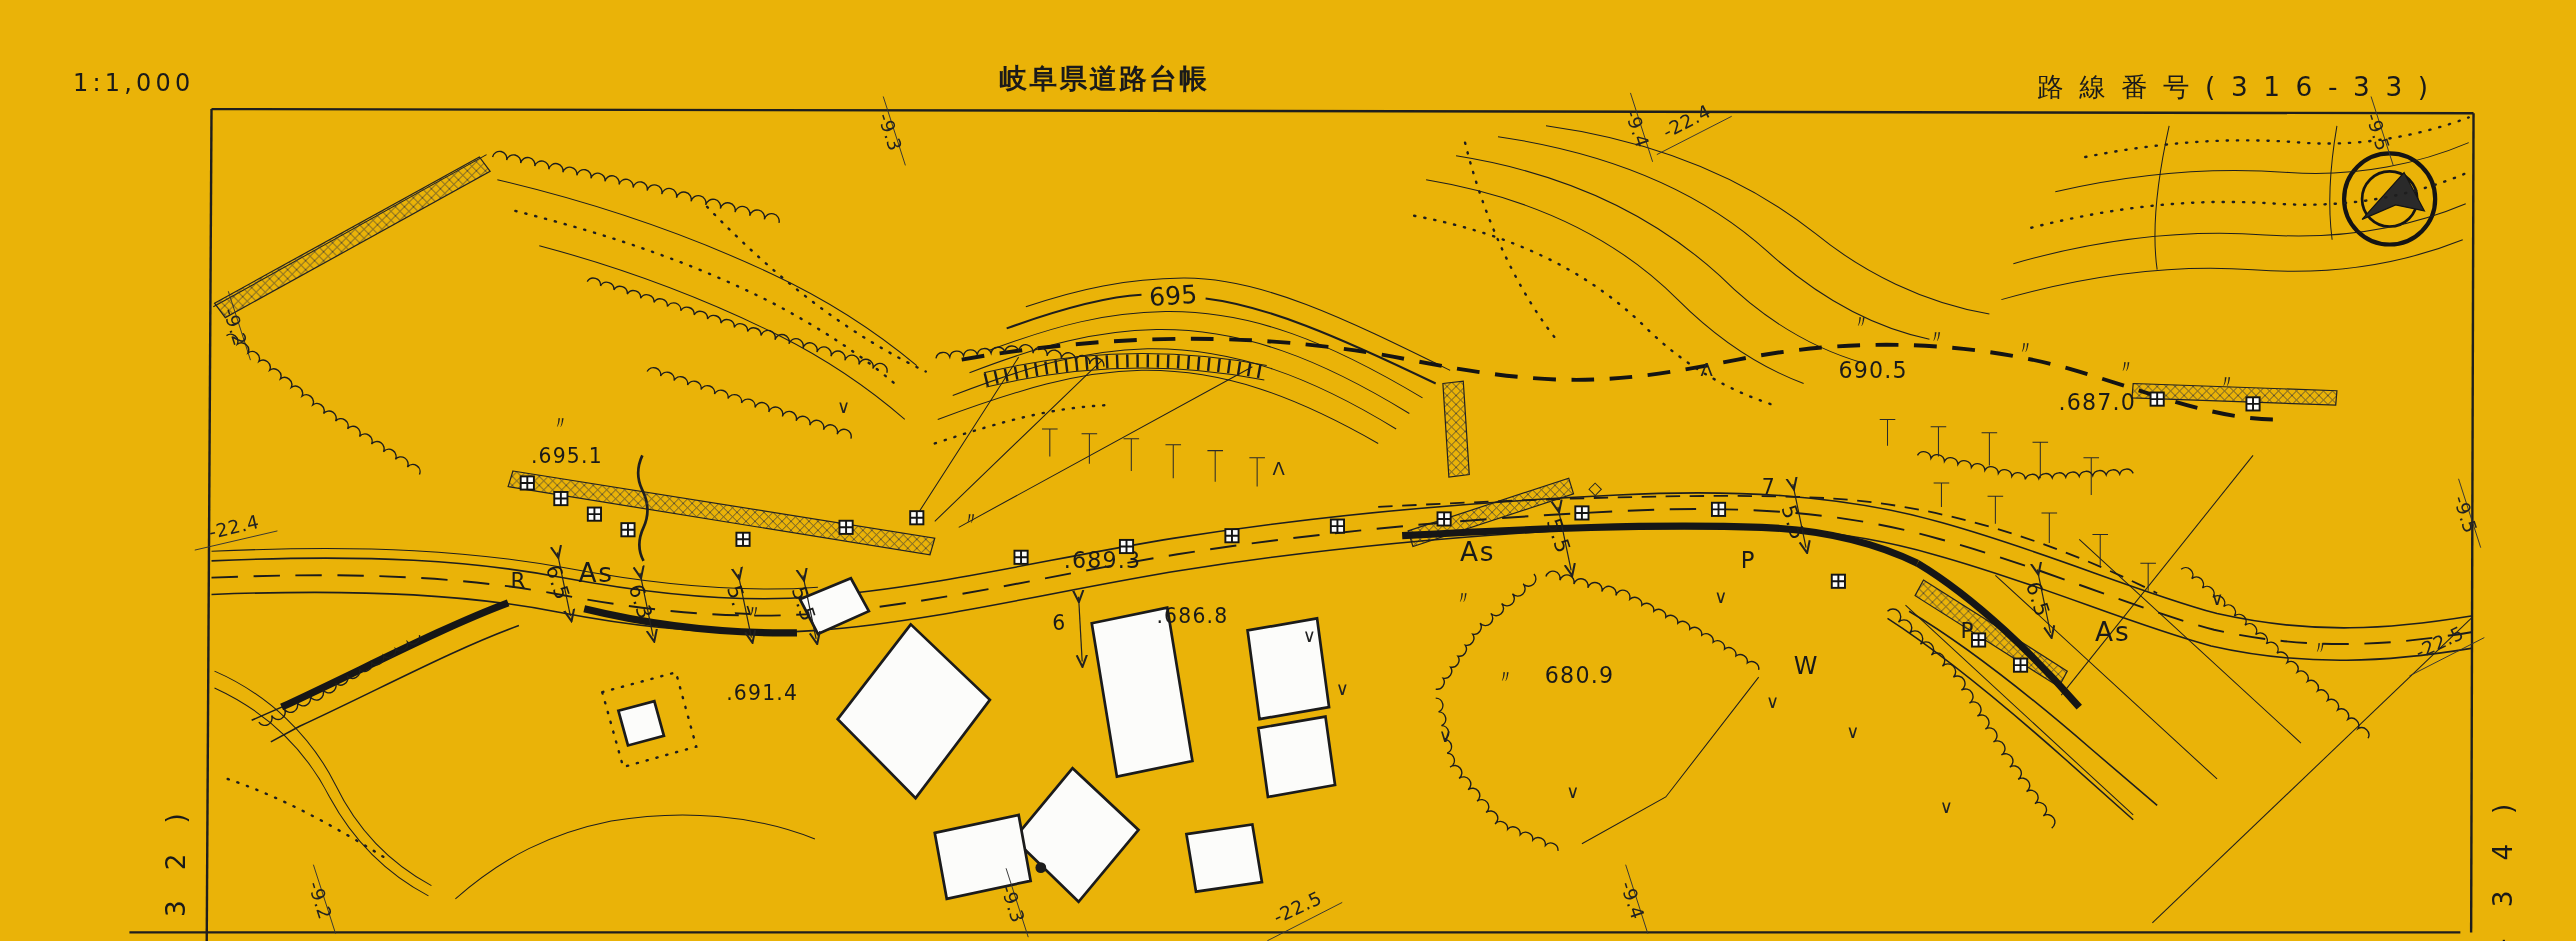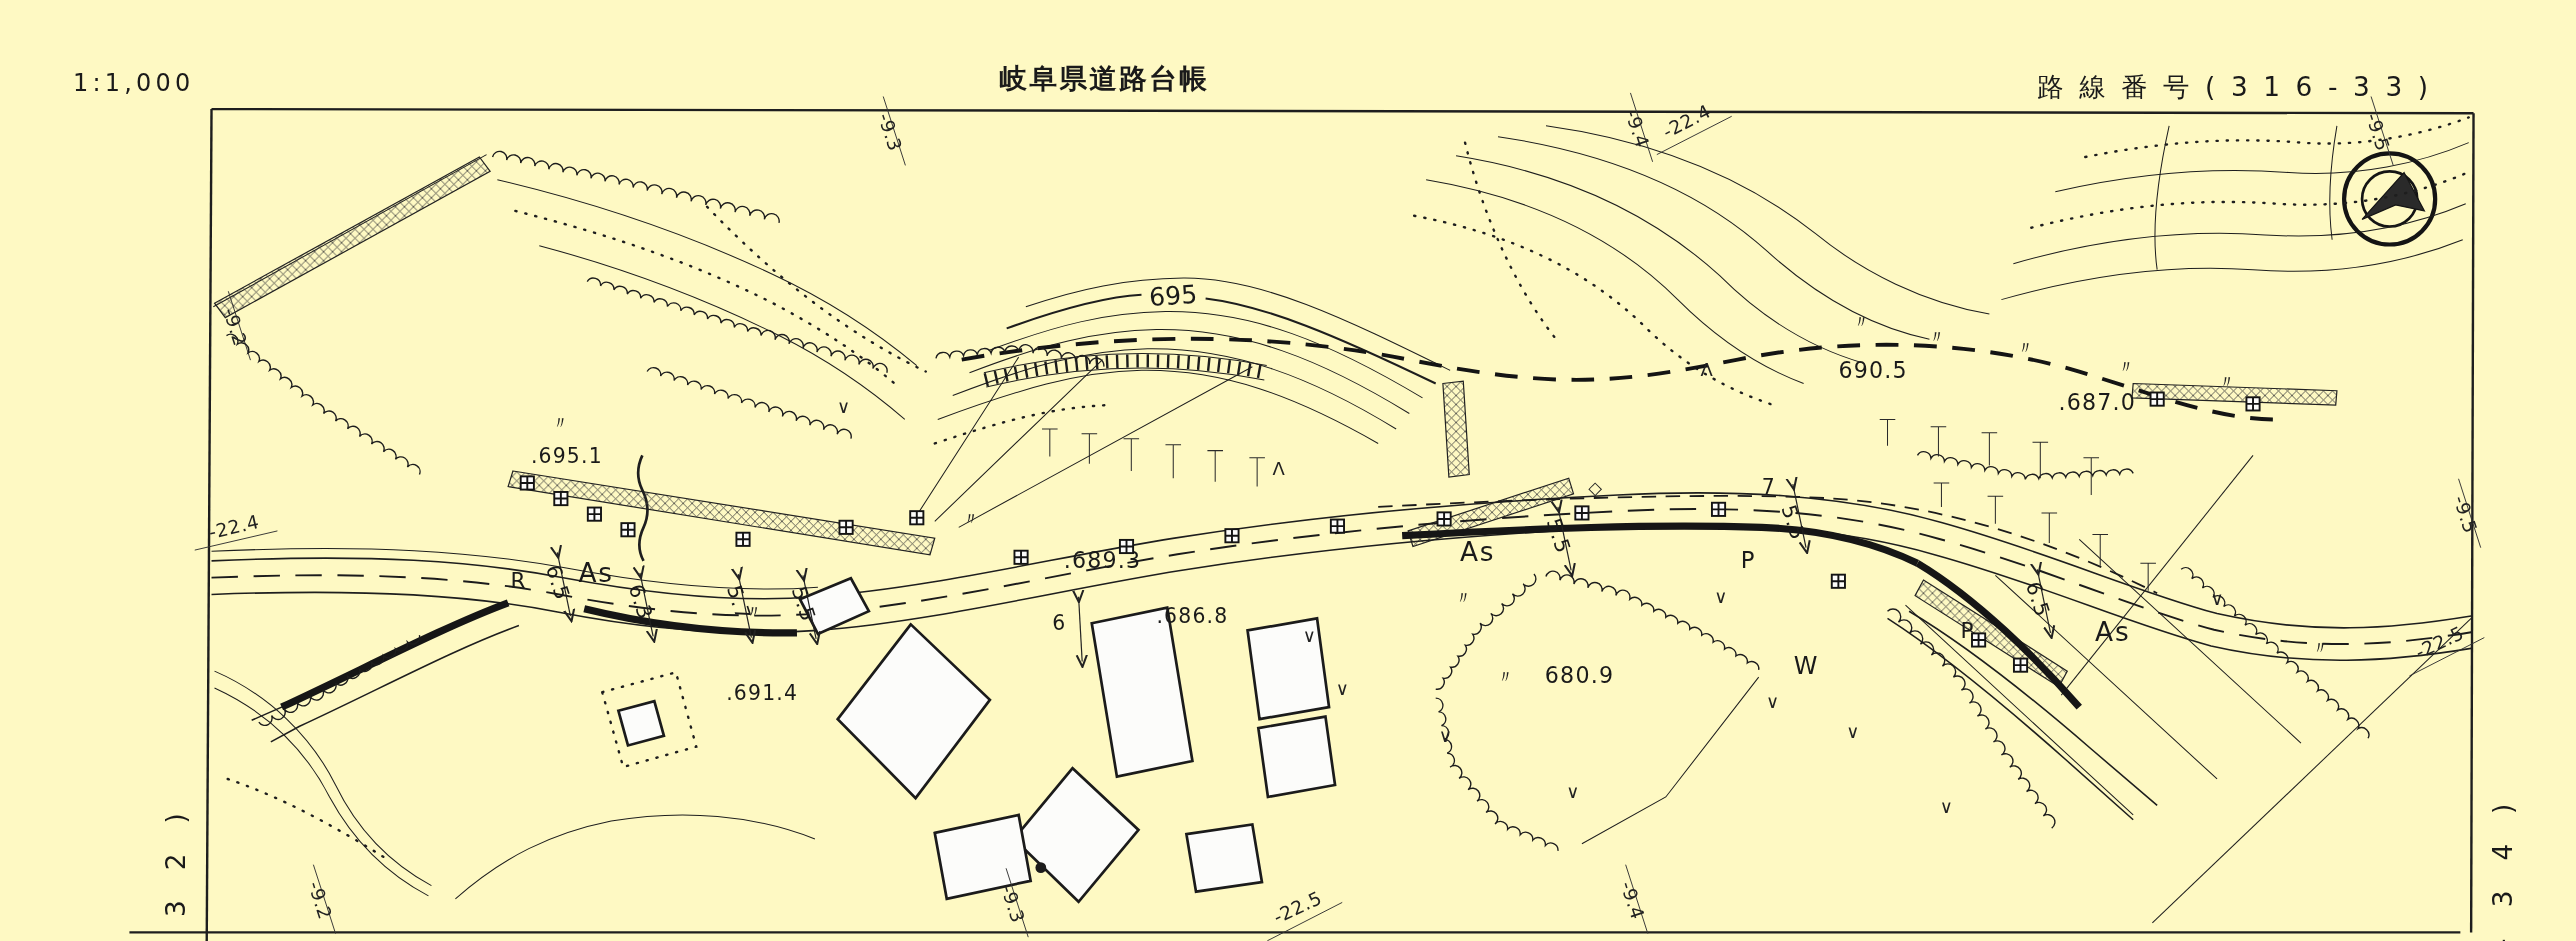--- a/index.html
+++ b/index.html
@@ -1,16 +1,16 @@
 <!DOCTYPE html>
 <html style="font-size:9.6px"><head>
 <meta charset="utf-8">
 <style>
   html,body{margin:0;padding:0;background:#e8e8e4;}
-  .page{position:relative;width:2576px;height:942px;background:#fef9c3;overflow:hidden;
+  .page{position:relative;width:2576px;height:942px;background:#eab308;overflow:hidden;
         font-family:"DejaVu Sans",sans-serif;color:#161616;}
   svg{position:absolute;left:0;top:0;}
   svg text{fill:#1a1a1a;}
   .ln{stroke:#1e1e1e;fill:none;}
   .thin{stroke-width:1.7;}
   .med{stroke-width:2.6;}
   .bold{stroke-width:4;}
   .heavy{stroke:#161616;stroke-width:12;fill:none;}
   .dot{stroke:#1e1e1e;fill:none;stroke-width:4;stroke-dasharray:2 15;stroke-linecap:round;}
   .dash{stroke:#1b1b1b;fill:none;stroke-width:3.2;stroke-dasharray:44 26;}

